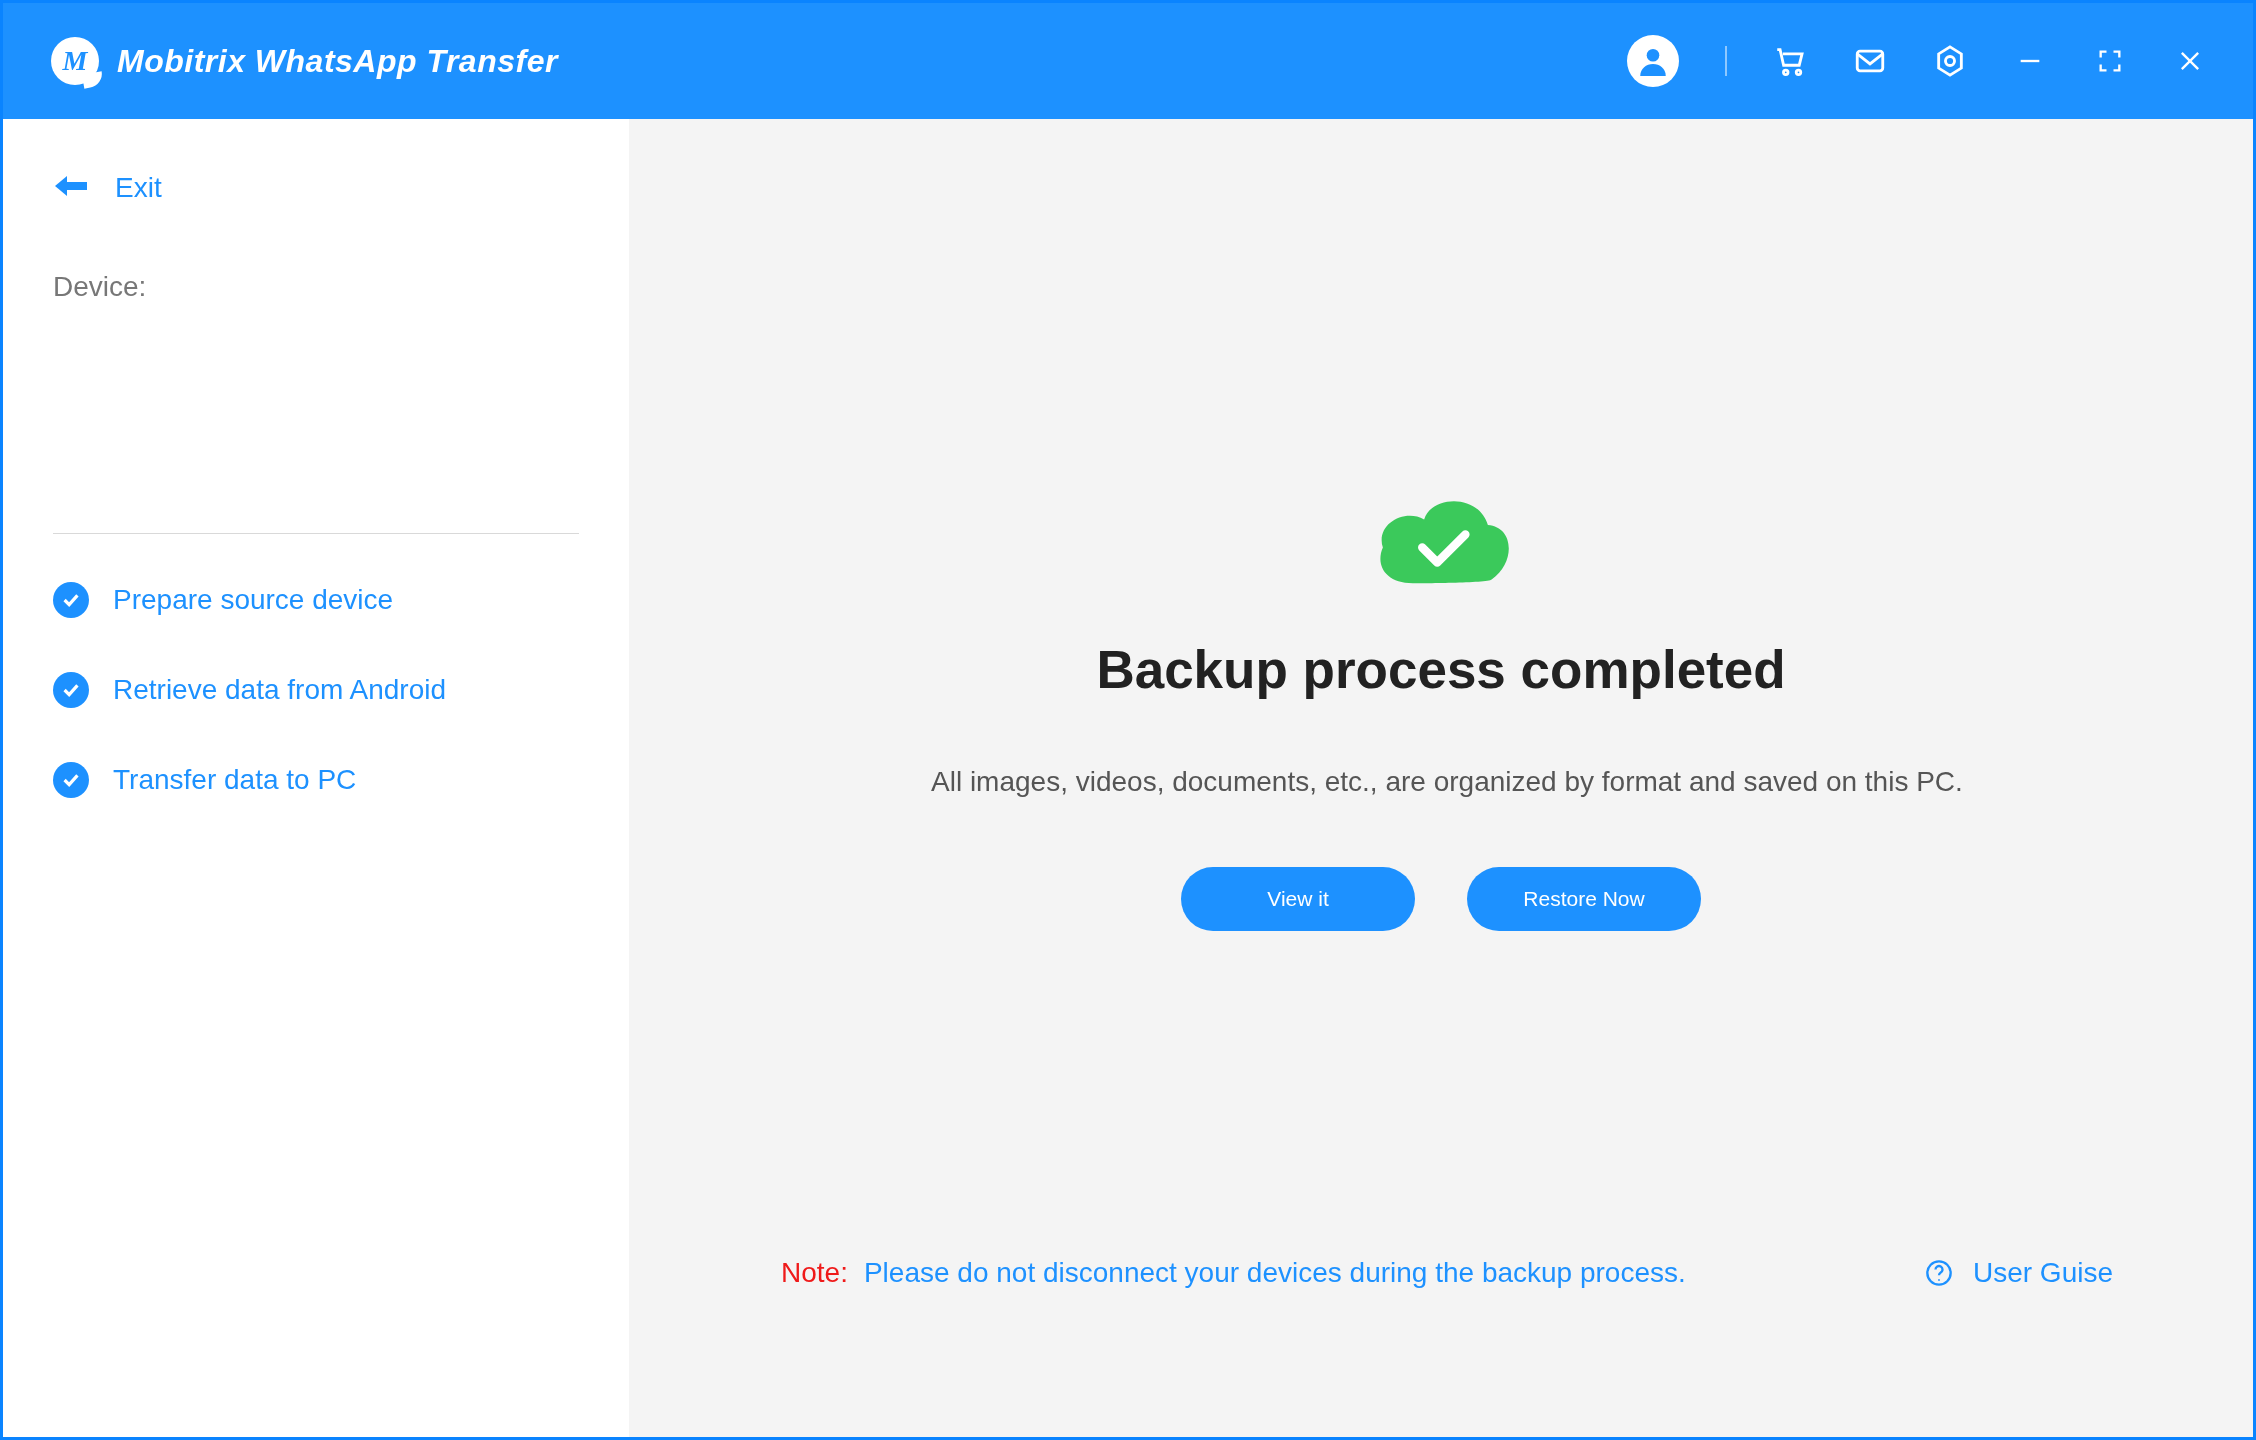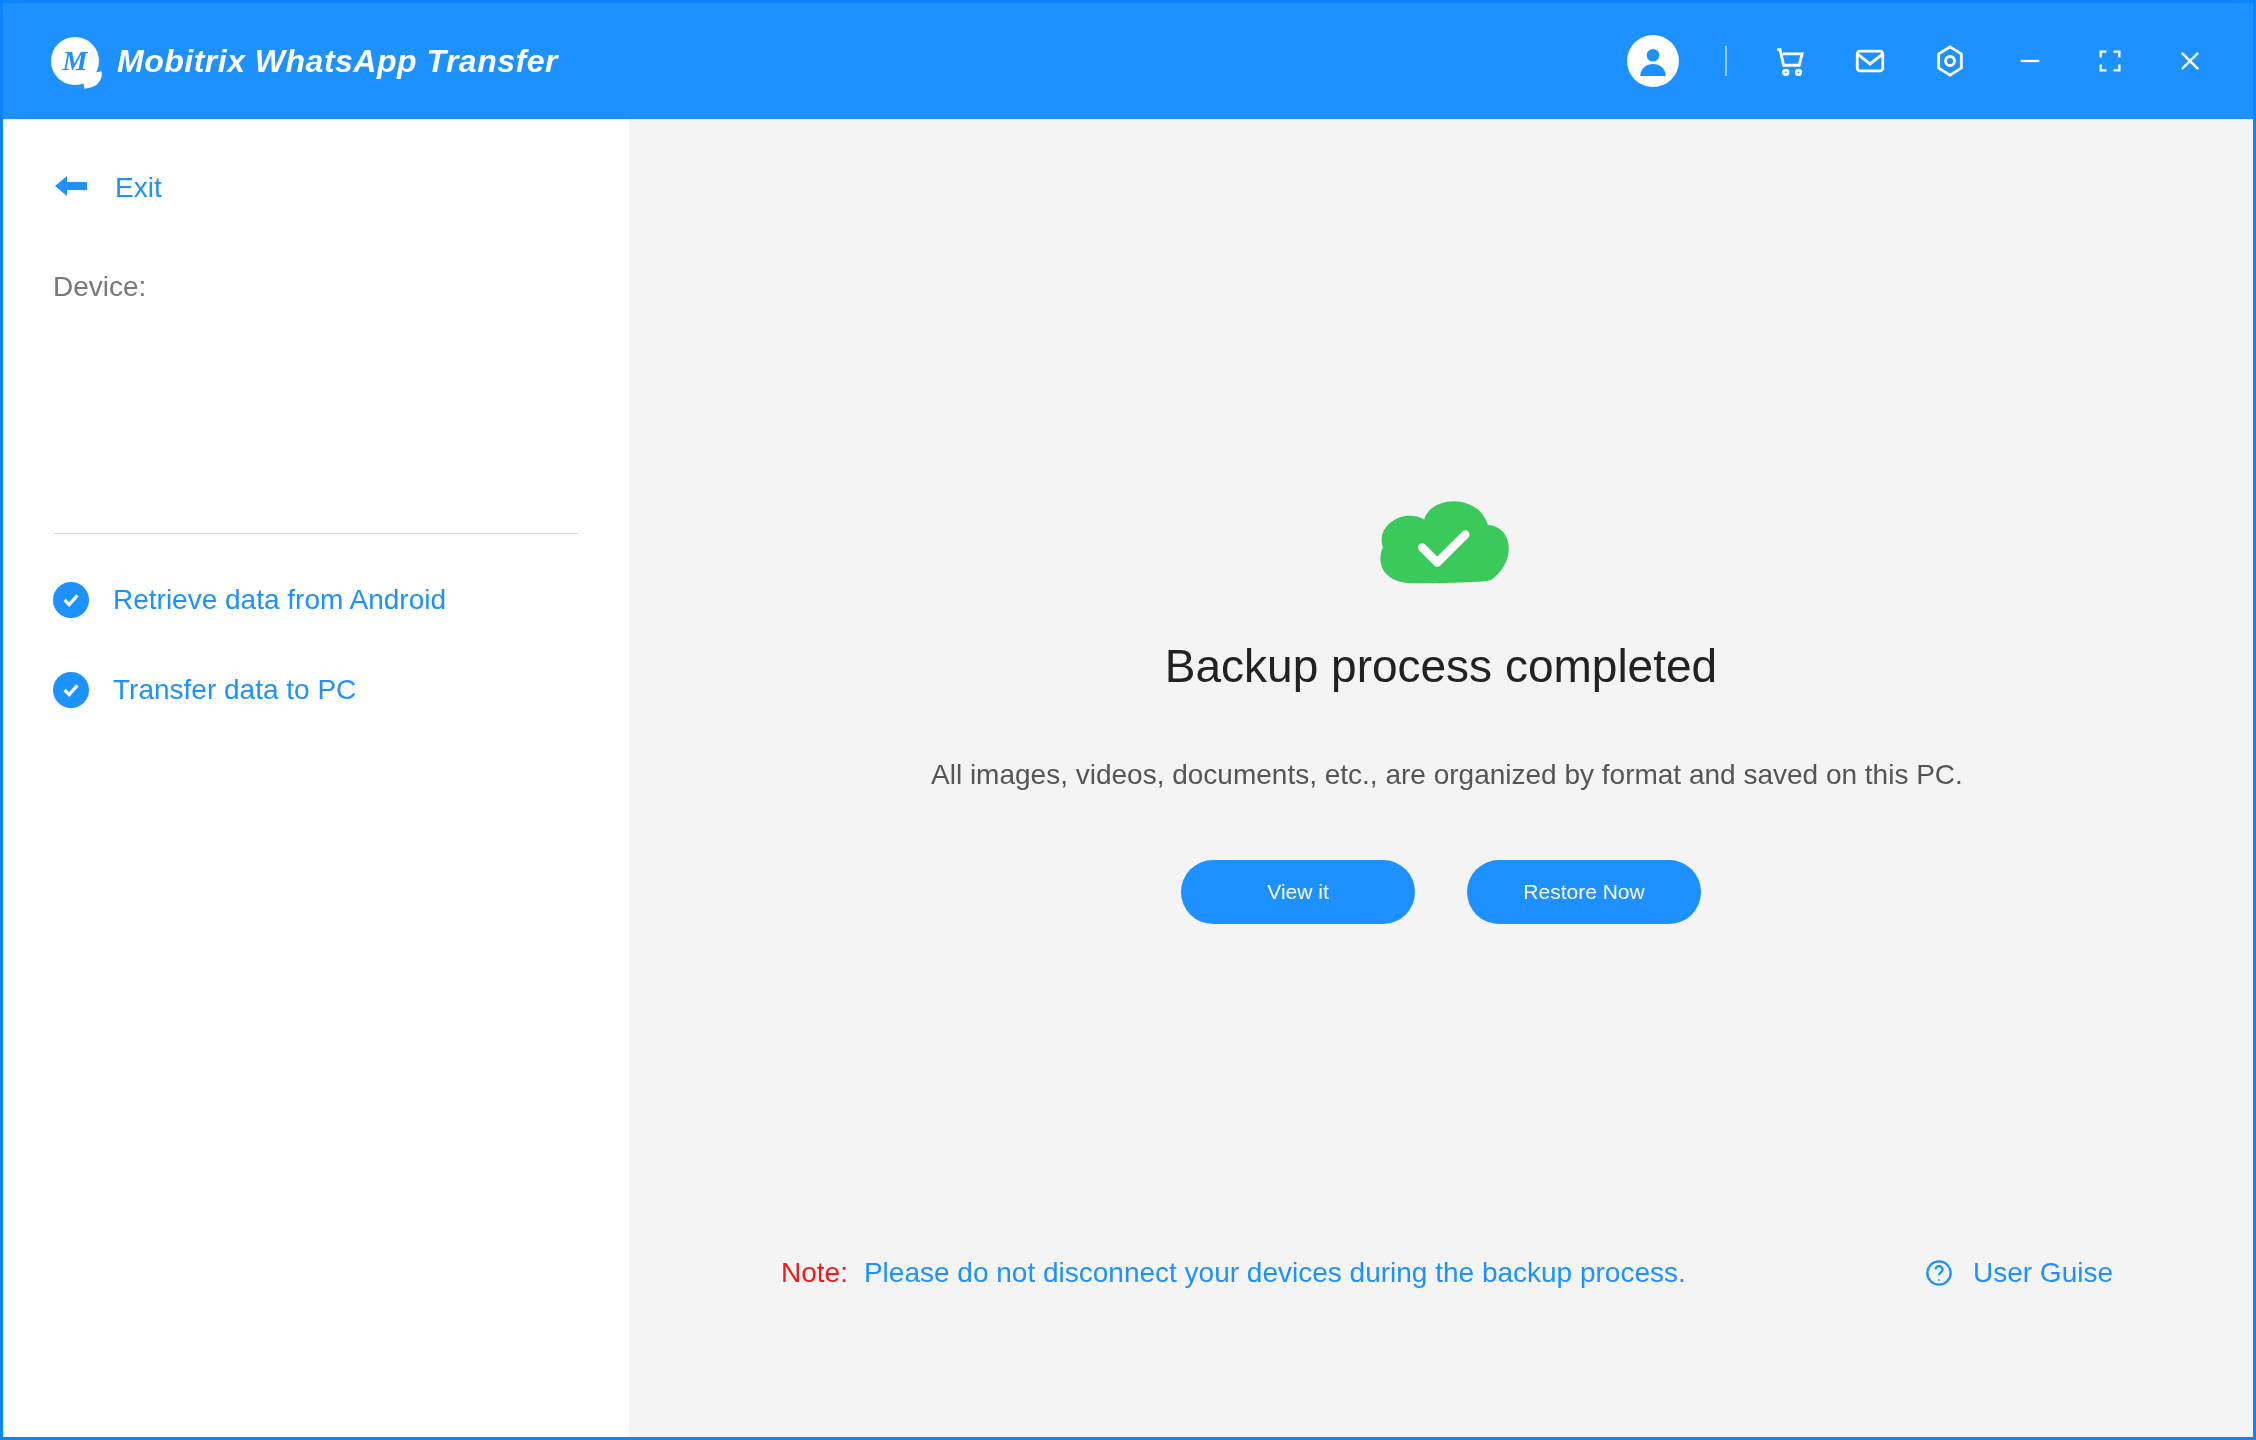--- a/index.html
+++ b/index.html
@@ -141,22 +141,22 @@
   display: flex;
   flex-direction: column;
   align-items: center;
 }
 .cloud {
   width: 150px;
   height: 104px;
   margin-bottom: 46px;
 }
 .main-title {
-  font-size: 46px;
-  font-weight: 400;
+  font-size: 53px;
+  font-weight: 700;
   color: #222;
   margin-bottom: 58px;
 }
 .desc {
   font-size: 28px;
   color: #555;
   line-height: 1.68;
   width: 100%;
   margin-left: 40px;
 }
@@ -257,20 +257,28 @@
         <svg viewBox="0 0 40 24">
           <path d="M14 2 L2 12 L14 22 Z" fill="#1d91ff"></path>
           <rect x="12" y="8" width="22" height="8" fill="#1d91ff"></rect>
         </svg>
       </span>
       <span class="exit-label">Exit</span>
     </div>
     <div class="device-label">Device:</div>
     <hr class="sb-divider">
     <div class="step-list">
+      <div class="step-row">
+        <span class="step-check">
+          <svg viewBox="0 0 24 24">
+              <polyline points="5 12 10 17 19 7"></polyline>
+            </svg>
+        </span>
+        <span class="step-label">Prepare source device</span>
+      </div>
       <div class="step-row">
         <span class="step-check">
           <svg viewBox="0 0 24 24">
               <polyline points="5 12 10 17 19 7"></polyline>
             </svg>
         </span>
         <span class="step-label">Retrieve data from Android</span>
       </div>
       <div class="step-row">
         <span class="step-check">

